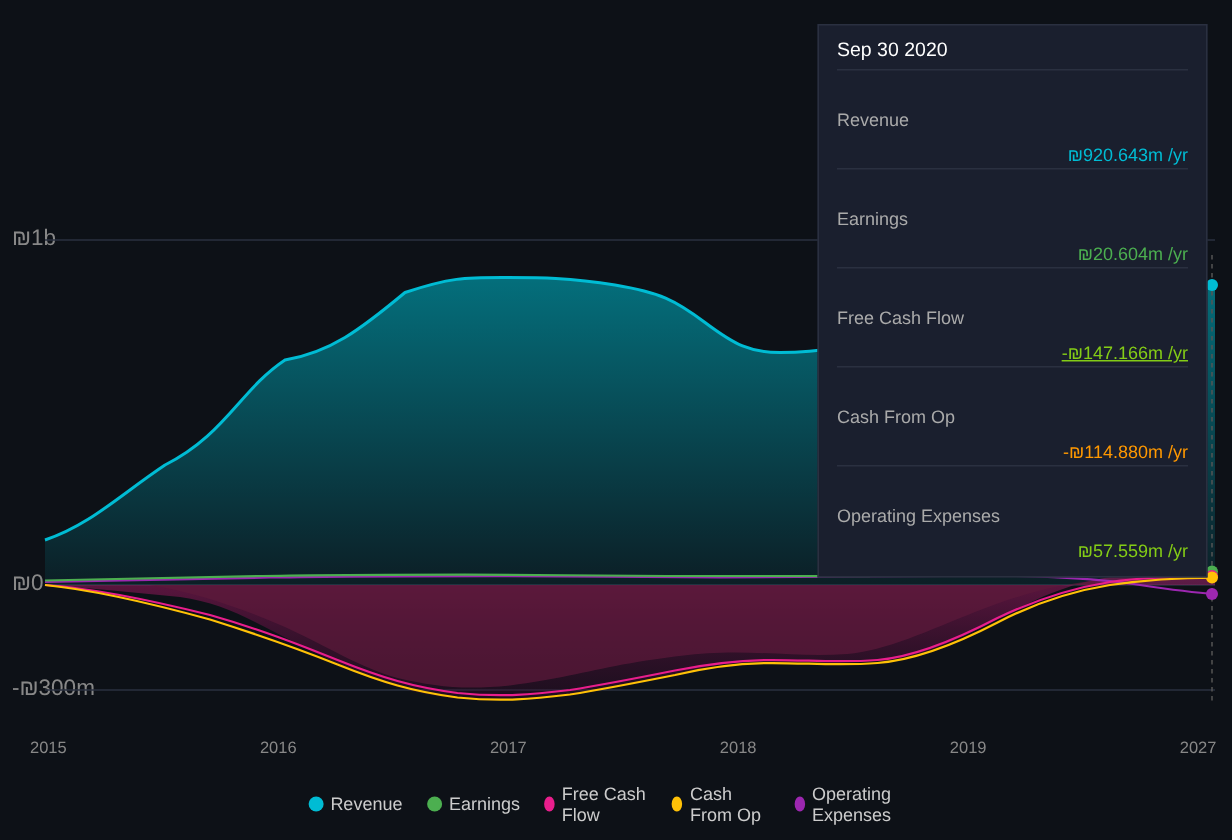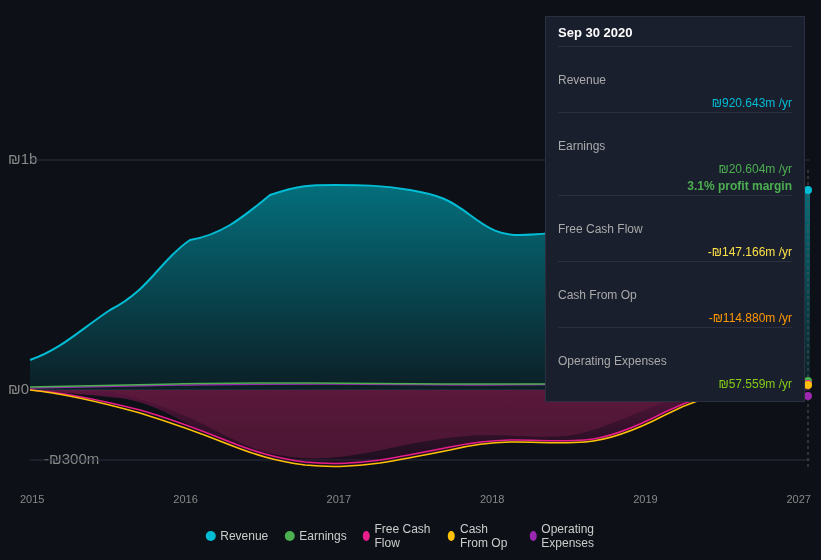--- a/index.html
+++ b/index.html
@@ -18,39 +18,39 @@
       position: absolute;
       top: 16px;
       right: 16px;
       background: #1a1f2e;
       border: 1px solid #2a3040;
       padding: 8px 12px;
       min-width: 260px;
       z-index: 10;
     }
     .tooltip-date {
-      font-weight: bold;
+      font-weight: normal;
       color: #fff;
       font-size: 13px;
       margin-bottom: 6px;
     }
     .tooltip-row {
       display: flex;
       justify-content: space-between;
       align-items: center;
       font-size: 12px;
       padding: 2px 0;
       border-top: 1px solid #2a3040;
     }
     .tooltip-row:first-of-type { border-top: none; }
     .tooltip-label { color: #aaa; }
     .tooltip-value { color: #fff; margin-top: 47px; }
     .tooltip-value.cyan { color: #00bcd4; }
     .tooltip-value.green { color: #4caf50; }
-    .tooltip-value.red { color: #fde047; }
+    .tooltip-value.red { color: #84cc16; text-decoration: underline; }
     .tooltip-value.yellow { color: #84cc16; }
     .tooltip-value.orange { color: #ff9800; }
     .tooltip-profit {
       font-size: 12px;
       color: #4caf50;
       font-weight: bold;
       text-align: right;
       padding: 1px 0 2px 0;
     }
 
@@ -114,40 +114,39 @@
 <div class="tooltip-box">
   <div class="tooltip-date">Sep 30 2020</div>
   <div class="tooltip-row">
     <span class="tooltip-label">Revenue</span>
     <span class="tooltip-value cyan">₪920.643m /yr</span>
   </div>
   <div class="tooltip-row">
     <span class="tooltip-label">Earnings</span>
     <span class="tooltip-value green">₪20.604m /yr</span>
   </div>
-  <div class="tooltip-profit">3.1% profit margin</div>
   <div class="tooltip-row">
     <span class="tooltip-label">Free Cash Flow</span>
     <span class="tooltip-value red">-₪147.166m /yr</span>
   </div>
   <div class="tooltip-row">
     <span class="tooltip-label">Cash From Op</span>
     <span class="tooltip-value orange">-₪114.880m /yr</span>
   </div>
   <div class="tooltip-row">
     <span class="tooltip-label">Operating Expenses</span>
     <span class="tooltip-value yellow">₪57.559m /yr</span>
   </div>
 </div>
 
 <div class="chart-container">
 
   <span class="y-axis-label" style="top: 150px;">₪1b</span>
   <span class="y-axis-label" style="top: 380px;">₪0</span>
-  <span class="y-axis-label" style="top: 450px; margin-left: 36px;">-₪300m</span>
+  <span class="y-axis-label" style="top: 450px;">-₪300m</span>
 
   <svg class="chart-svg" viewBox="0 0 821 510" preserveAspectRatio="none">
     <defs>
       <linearGradient id="revGrad" x1="0" y1="0" x2="0" y2="1">
         <stop offset="0%" stop-color="#0097a7" stop-opacity="0.7"></stop>
         <stop offset="100%" stop-color="#0097a7" stop-opacity="0.1"></stop>
       </linearGradient>
       <linearGradient id="negGrad" x1="0" y1="0" x2="0" y2="1">
         <stop offset="0%" stop-color="#7b1fa2" stop-opacity="0.5"></stop>
         <stop offset="100%" stop-color="#7b1fa2" stop-opacity="0.05"></stop>

